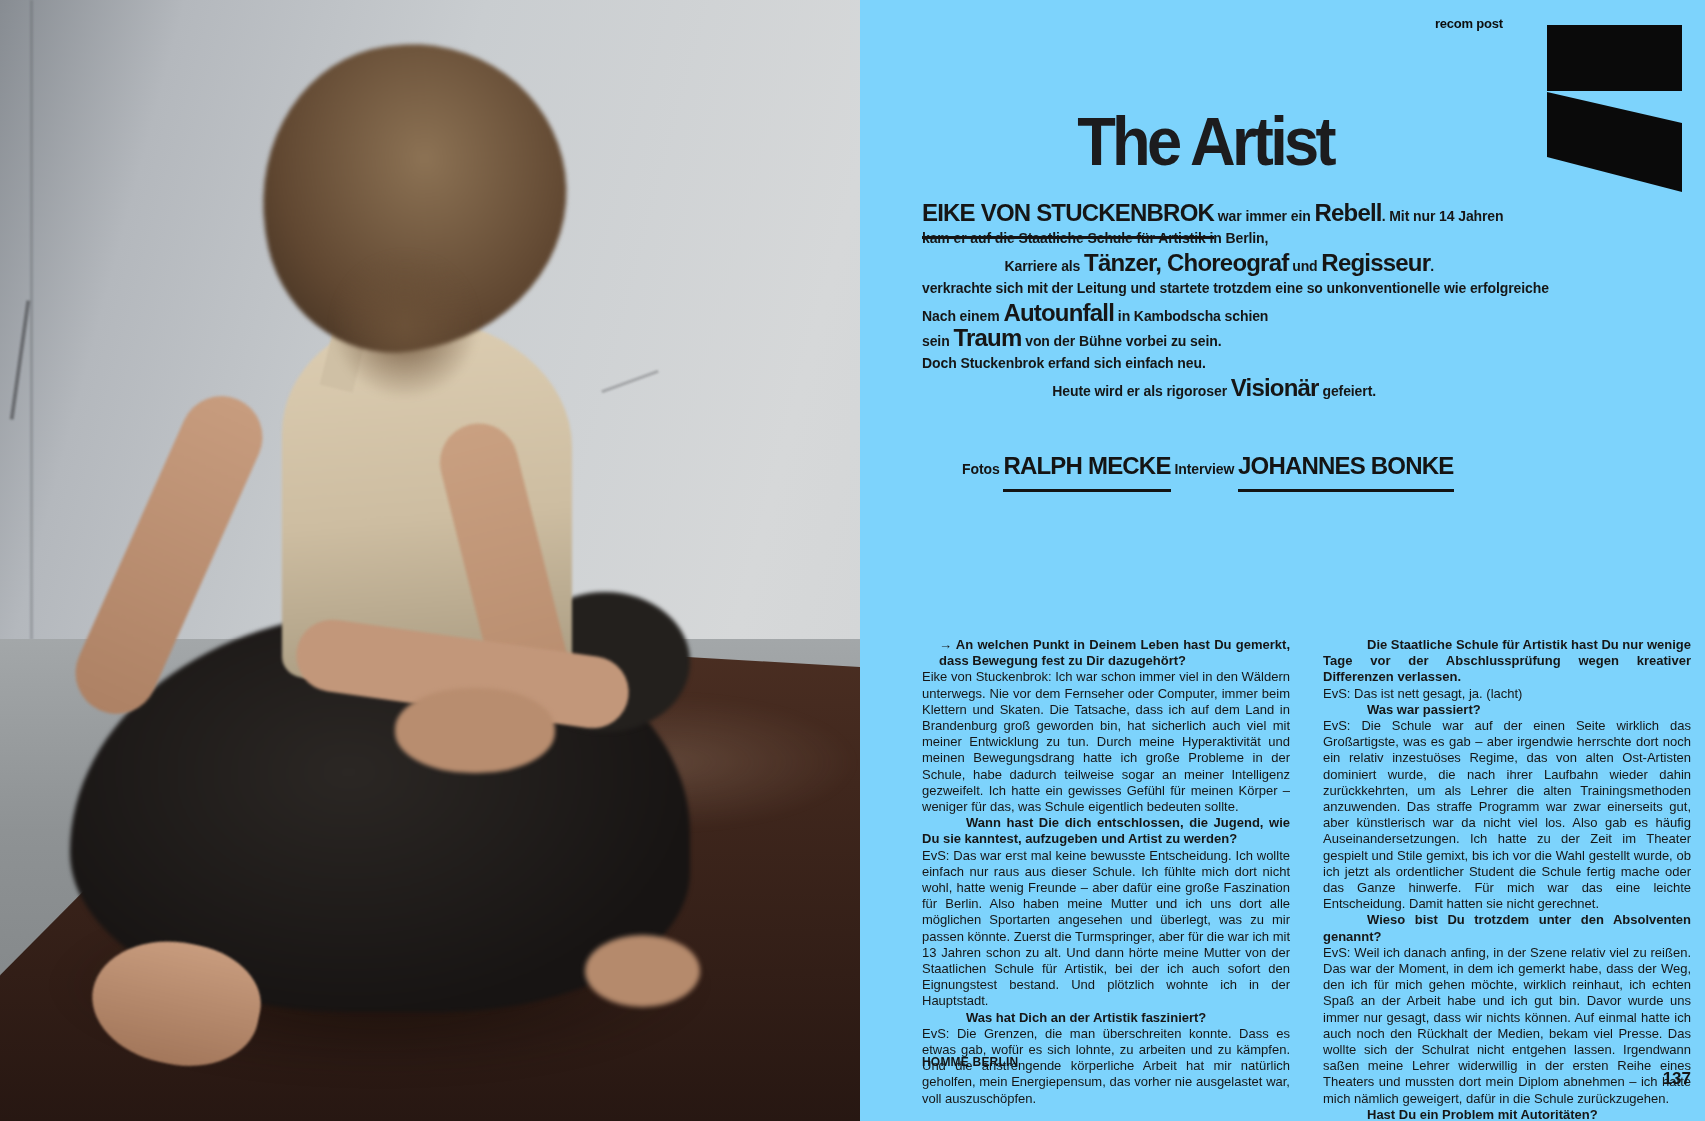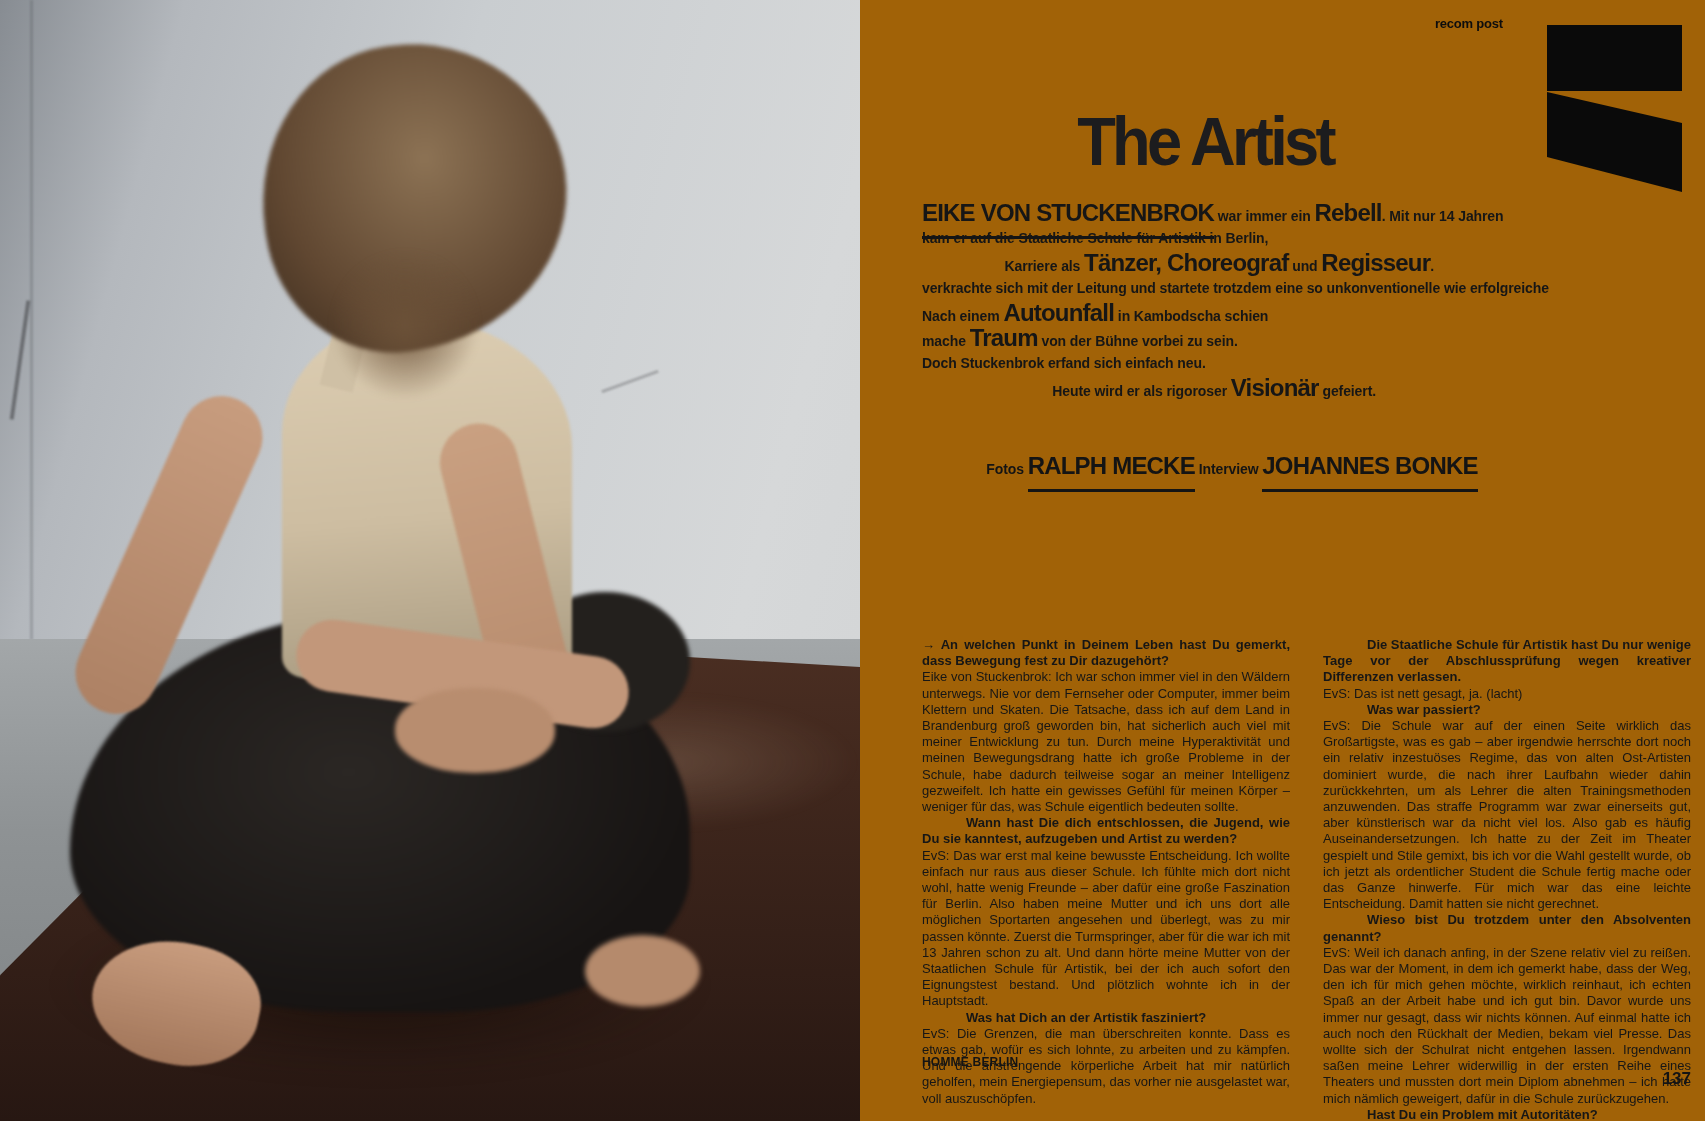--- a/index.html
+++ b/index.html
@@ -30,42 +30,42 @@
   .forearm{left:295px;top:638px;width:335px;height:72px;background:#c2977a;border-radius:36px;transform:rotate(8deg);filter:blur(1.5px);}
   .hands{left:395px;top:688px;width:160px;height:85px;background:#b88d6f;border-radius:48%;filter:blur(2px);}
   .face{left:408px;top:148px;width:98px;height:125px;background:linear-gradient(160deg,#cda283,#b18063);border-radius:50% 50% 48% 52%;filter:blur(1px);}
   .hair{left:262px;top:44px;width:305px;height:305px;background:radial-gradient(ellipse at 55% 38%,#8c7254,#604731 62%,#3f2e1f 95%);
         border-radius:48% 52% 58% 42% / 55% 50% 52% 45%;transform:rotate(-8deg);filter:blur(2px);}
   .hair-strand{left:330px;top:250px;width:150px;height:150px;background:radial-gradient(ellipse,#6b5138,transparent 70%);filter:blur(3px);}
   .foot{left:92px;top:942px;width:168px;height:122px;background:linear-gradient(#c89c7e,#a3775b);border-radius:55% 45% 50% 50%;transform:rotate(12deg);filter:blur(1px);}
   .toes{left:585px;top:935px;width:115px;height:72px;background:#b58a6c;border-radius:50%;filter:blur(2.5px);}
 
   
-  .page-right{position:absolute;left:860px;top:0;width:845px;height:1121px;background:#a16207;}
+  .page-right{position:absolute;left:860px;top:0;width:845px;height:1121px;background:#7dd3fc;}
   .kicker{position:absolute;top:16px;right:202px;font-size:13px;font-weight:700;letter-spacing:-.2px;color:#0d0d0d;}
   .logo{position:absolute;left:687px;top:25px;width:135px;height:167px;}
   .headline{position:absolute;left:60px;top:56px;width:570px;text-align:center;
             font-size:68px;font-weight:900;letter-spacing:-4px;color:#1c1c1e;
             transform:scaleX(.93);transform-origin:50% 0;white-space:nowrap;}
 
   .intro{position:absolute;left:62px;top:200px;width:512px;color:#161616;}
   .intro .line{height:25px;line-height:25px;white-space:nowrap;}
   .al-l{text-align:left;} .al-c{text-align:left;} .al-r{text-align:right;}
   .al-r8{text-align:right;padding-right:58px;}
   .seg-big{font-size:24px;font-weight:800;letter-spacing:-.8px;}
   .seg-small{font-size:14px;font-weight:700;letter-spacing:-.1px;}
   .seg-u{border-bottom:3px solid #141414;padding-bottom:10px;}
-  .credits{position:absolute;left:76px;top:452px;width:512px;text-align:center;white-space:nowrap;padding-left:40px;}
+  .credits{position:absolute;left:62px;top:452px;width:512px;white-space:nowrap;padding-left:40px;}
 
   .col{position:absolute;top:637px;width:368px;font-size:13px;line-height:16.2px;text-align:justify;
        color:#161616;hyphens:auto;-webkit-hyphens:auto;}
   .col-left{left:62px;} .col-right{left:463px;}
   .col p{margin:0;}
   .iv-question{font-weight:700;text-indent:44px;}
-  .iv-question.noindent{text-indent:0;}
+  .iv-question.noindent{text-indent:0;margin-left:17px;}
 
   .footer-left{position:absolute;left:62px;bottom:52px;font-size:12px;font-weight:700;letter-spacing:.2px;}
   .page-num{position:absolute;right:14px;bottom:32px;font-size:17px;font-weight:700;}
 </style>
 </head>
 <body>
 
 <div class="spread">
 
   <div class="photo">
@@ -103,21 +103,21 @@
     </div>
 
     <h1 class="headline">The Artist</h1>
 
     <div class="intro">
       <div class="line al-l"><span class="seg-big seg-u">EIKE VON STUCKENBROK</span><span class="seg-small"> war immer ein </span><span class="seg-big">Rebell</span><span class="seg-small">. Mit nur 14 Jahren</span></div>
       <div class="line al-c"><span class="seg-small">kam er auf die Staatliche Schule für Artistik in Berlin,</span></div>
       <div class="line al-r"><span class="seg-small">Karriere als </span><span class="seg-big">Tänzer, Choreograf</span><span class="seg-small"> und </span><span class="seg-big">Regisseur</span><span class="seg-small">.</span></div>
       <div class="line al-l"><span class="seg-small">verkrachte sich mit der Leitung und startete trotzdem eine so unkonventionelle wie erfolgreiche</span></div>
       <div class="line al-l"><span class="seg-small">Nach einem </span><span class="seg-big">Autounfall</span><span class="seg-small"> in Kambodscha schien</span></div>
-      <div class="line al-c"><span class="seg-small">mache </span><span class="seg-big">Traum</span><span class="seg-small"> von der Bühne vorbei zu sein.</span></div>
+      <div class="line al-c"><span class="seg-small">sein </span><span class="seg-big">Traum</span><span class="seg-small"> von der Bühne vorbei zu sein.</span></div>
       <div class="line al-c"><span class="seg-small">Doch Stuckenbrok erfand sich einfach neu.</span></div>
       <div class="line al-r8"><span class="seg-small">Heute wird er als rigoroser </span><span class="seg-big">Visionär</span><span class="seg-small"> gefeiert.</span></div>
     </div>
 
     <div class="credits"><span class="seg-small">Fotos </span><span class="seg-big seg-u">RALPH MECKE</span><span class="seg-small">  Interview </span><span class="seg-big seg-u">JOHANNES BONKE</span></div>
 
     <div class="col col-left">
         <p class="iv-question noindent">→ An welchen Punkt in Deinem Leben hast Du gemerkt, dass Bewegung fest zu Dir dazugehört?</p>
         <p class="iv-answer">Eike von Stuckenbrok: Ich war schon immer viel in den Wäldern unterwegs. Nie vor dem Fernseher oder Computer, immer beim Klettern und Skaten. Die Tatsache, dass ich auf dem Land in Brandenburg groß geworden bin, hat sicherlich auch viel mit meiner Entwicklung zu tun. Durch meine Hyperaktivität und meinen Bewegungsdrang hatte ich große Probleme in der Schule, habe dadurch teilweise sogar an meiner Intelligenz gezweifelt. Ich hatte ein gewisses Gefühl für meinen Körper – weniger für das, was Schule eigentlich bedeuten sollte.</p>
         <p class="iv-question">Wann hast Die dich entschlossen, die Jugend, wie Du sie kanntest, aufzugeben und Artist zu werden?</p>

